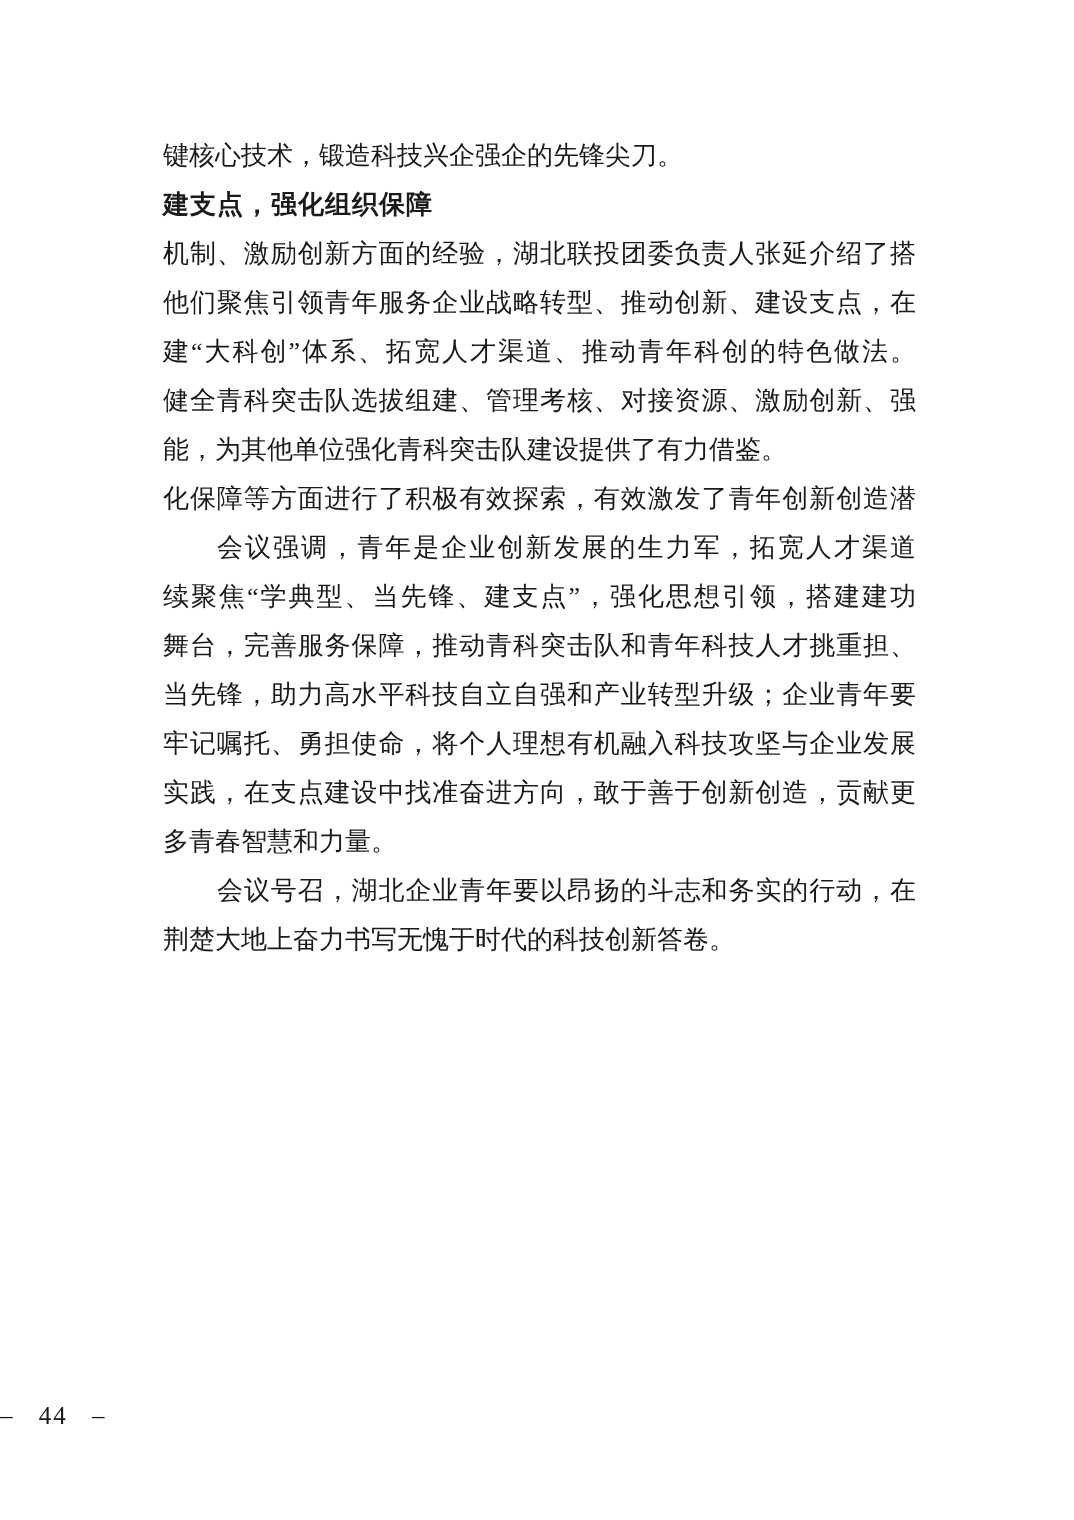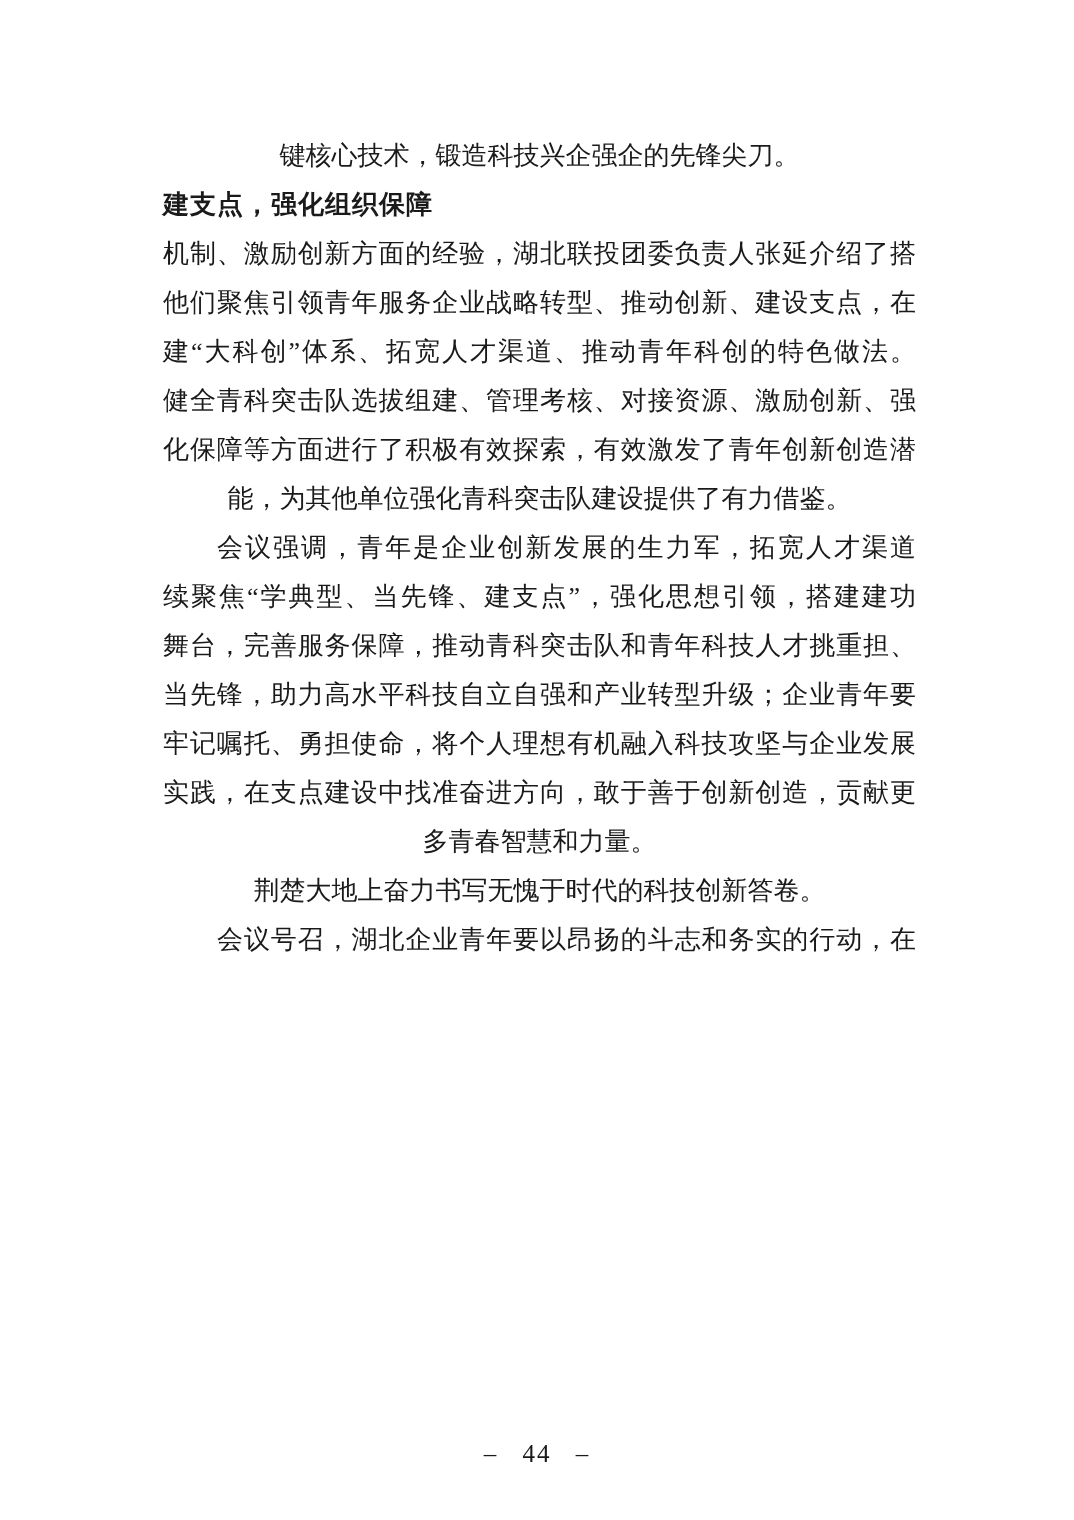--- a/index.html
+++ b/index.html
@@ -20,21 +20,21 @@
     position: absolute;
     left: 163px;
     top: 131px;
     width: 753px;
     font-size: 26px;
     line-height: 49px;
     font-weight: 400;
   }
   .paragraph { margin: 0; }
   .line {
-    text-align: center;
+    text-align: left;
     white-space: nowrap;
   }
   .line.fill {
     white-space: normal;
     text-align: justify;
     text-align-last: justify;
     text-justify: inter-character;
   }
   .line.indent {
     text-indent: 54px;
@@ -42,22 +42,20 @@
   .heading {
     text-align: left;
     font-weight: 600;
     letter-spacing: 1px;
   }
   .footer {
     position: absolute;
     top: 1402px;
     left: 0;
     width: 100%;
-    text-align: center;
-    margin-top: 38px;
   }
   .page-number {
     font-size: 25px;
     letter-spacing: 2px;
     word-spacing: 16px;
     color: #1a1a1a;
   }
 </style>
 </head>
 <body>
@@ -67,35 +65,35 @@
   <main class="content" id="body-container">
       <div class="paragraph">
         <div class="line">键核心技术，锻造科技兴企强企的先锋尖刀。</div>
       </div>
       <div class="heading">建支点，强化组织保障</div>
       <div class="paragraph">
         <div class="line fill">机制、激励创新方面的经验，湖北联投团委负责人张延介绍了搭</div>
         <div class="line fill">他们聚焦引领青年服务企业战略转型、推动创新、建设支点，在</div>
         <div class="line fill">建“大科创”体系、拓宽人才渠道、推动青年科创的特色做法。</div>
         <div class="line fill">健全青科突击队选拔组建、管理考核、对接资源、激励创新、强</div>
+        <div class="line">能，为其他单位强化青科突击队建设提供了有力借鉴。</div>
         <div class="line fill">化保障等方面进行了积极有效探索，有效激发了青年创新创造潜</div>
-        <div class="line">能，为其他单位强化青科突击队建设提供了有力借鉴。</div>
       </div>
       <div class="paragraph">
         <div class="line fill indent">会议强调，青年是企业创新发展的生力军，拓宽人才渠道</div>
         <div class="line fill">续聚焦“学典型、当先锋、建支点”，强化思想引领，搭建建功</div>
         <div class="line fill">舞台，完善服务保障，推动青科突击队和青年科技人才挑重担、</div>
         <div class="line fill">当先锋，助力高水平科技自立自强和产业转型升级；企业青年要</div>
         <div class="line fill">牢记嘱托、勇担使命，将个人理想有机融入科技攻坚与企业发展</div>
         <div class="line fill">实践，在支点建设中找准奋进方向，敢于善于创新创造，贡献更</div>
         <div class="line">多青春智慧和力量。</div>
       </div>
       <div class="paragraph">
+        <div class="line fill indent">会议号召，湖北企业青年要以昂扬的斗志和务实的行动，在</div>
         <div class="line">荆楚大地上奋力书写无愧于时代的科技创新答卷。</div>
-        <div class="line fill indent">会议号召，湖北企业青年要以昂扬的斗志和务实的行动，在</div>
       </div>
     </main>
 
   <footer class="footer">
     <span class="page-number">– 44 –</span>
   </footer>
 
 </div>
 
 </body></html>

